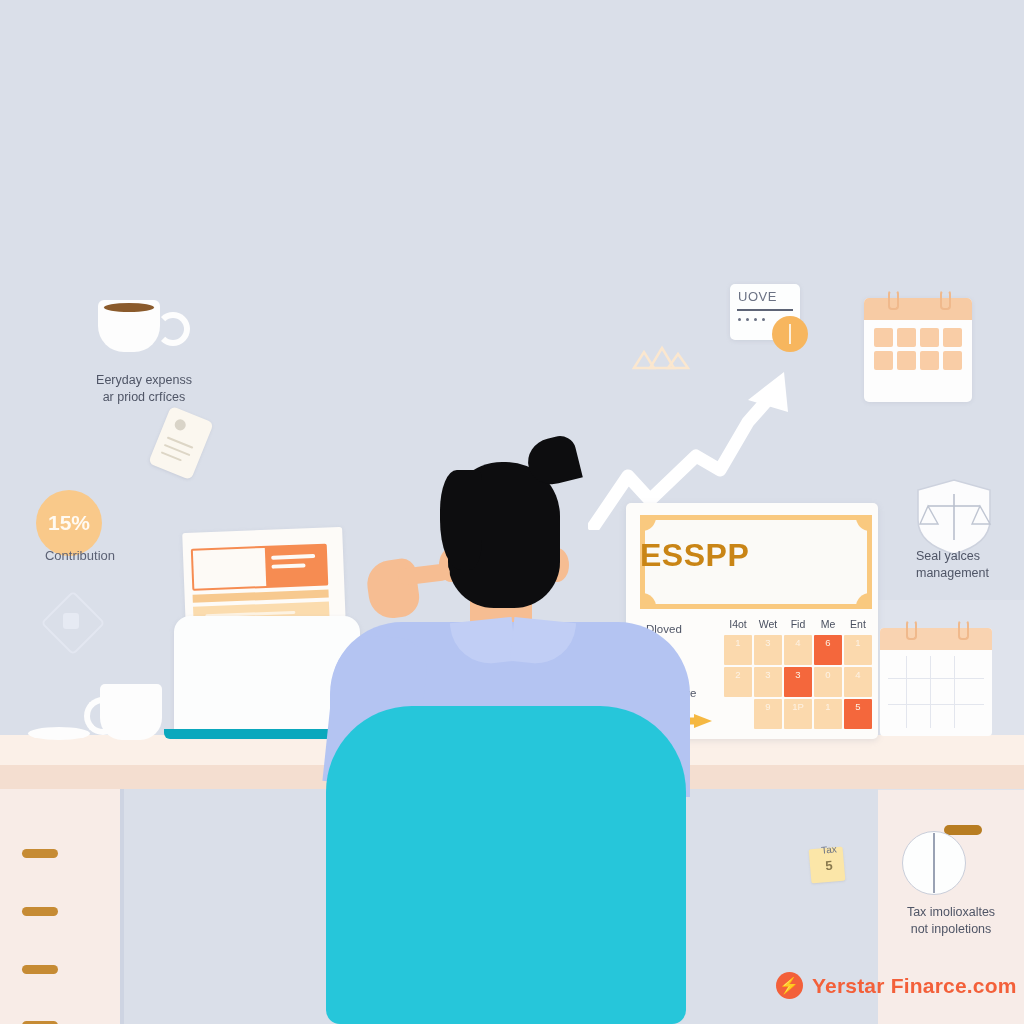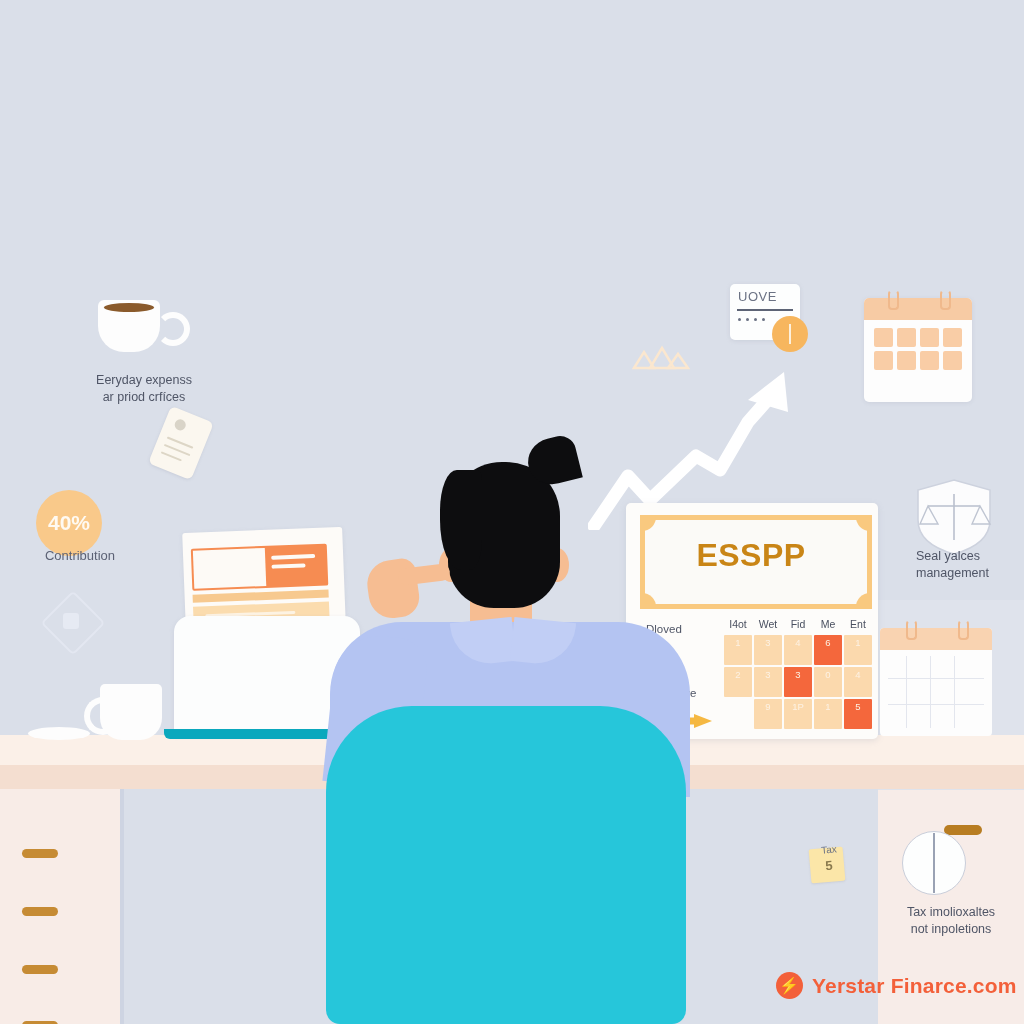--- a/index.html
+++ b/index.html
@@ -133,21 +133,21 @@
 
   
   .shield-wrap{position:absolute;left:908px;top:476px;}
 
   
   .cert{position:absolute;left:626px;top:503px;width:252px;height:236px;background:#fdfcfa;
     border-radius:5px;box-shadow:0 2px 6px rgba(150,155,175,.22);}
   .cert-inner{position:absolute;left:14px;top:12px;width:222px;height:84px;background:#fbfaf7;
     border:5px solid #f9c97f;border-radius:4px;}
   .cert-corner{position:absolute;width:16px;height:16px;background:#f9c97f;}
-  .cert-title{position:absolute;left:14px;top:34px;width:222px;text-align:center;
+  .cert-title{position:absolute;left:14px;top:34px;width:222px;text-align:left;
     color:#c98516;font-weight:bold;font-size:32px;letter-spacing:.5px;}
   .cert-rowlabels{position:absolute;left:20px;top:118px;color:#4f5566;font-size:11.5px;line-height:16px;}
   .cert-rowlabels div{margin-bottom:16px;}
   .cert-grid-head{position:absolute;left:98px;top:115px;display:grid;
     grid-template-columns:repeat(5,28px);gap:2px;color:#4a5060;font-size:10.5px;text-align:center;}
   .cert-grid{position:absolute;left:98px;top:132px;display:grid;grid-template-columns:repeat(5,28px);
     grid-template-rows:repeat(3,30px);gap:2px;}
   .cell{display:flex;align-items:flex-start;justify-content:center;border-radius:1px;
     font-size:9.5px;color:#fdf2e4;padding-top:2px;}
   .c-light{background:#fbd9ad;}
@@ -201,21 +201,21 @@
   </div>
 
   <div class="tag">
     <div class="tag-hole"></div>
     <div class="tag-line" style="top:30px;width:28px;"></div>
     <div class="tag-line" style="top:38px;width:28px;"></div>
     <div class="tag-line" style="top:46px;width:22px;"></div>
   </div>
 
   <div class="pct-circle">
-    <span>40%</span>
+    <span>15%</span>
   </div>
   <div class="pct-label">Contribution</div>
 
   <div class="diamond"></div>
   <div class="diamond-dot"></div>
 
   <svg class="arrow-svg" width="210" height="200">
     <polyline points="6,196 40,146 62,170 108,126 132,140 160,92 190,58" fill="none" stroke="#ffffff" stroke-width="13" stroke-linejoin="round" stroke-linecap="round"></polyline>
     <polygon points="196,42 200,82 160,70" fill="#ffffff"></polygon>
   </svg>

